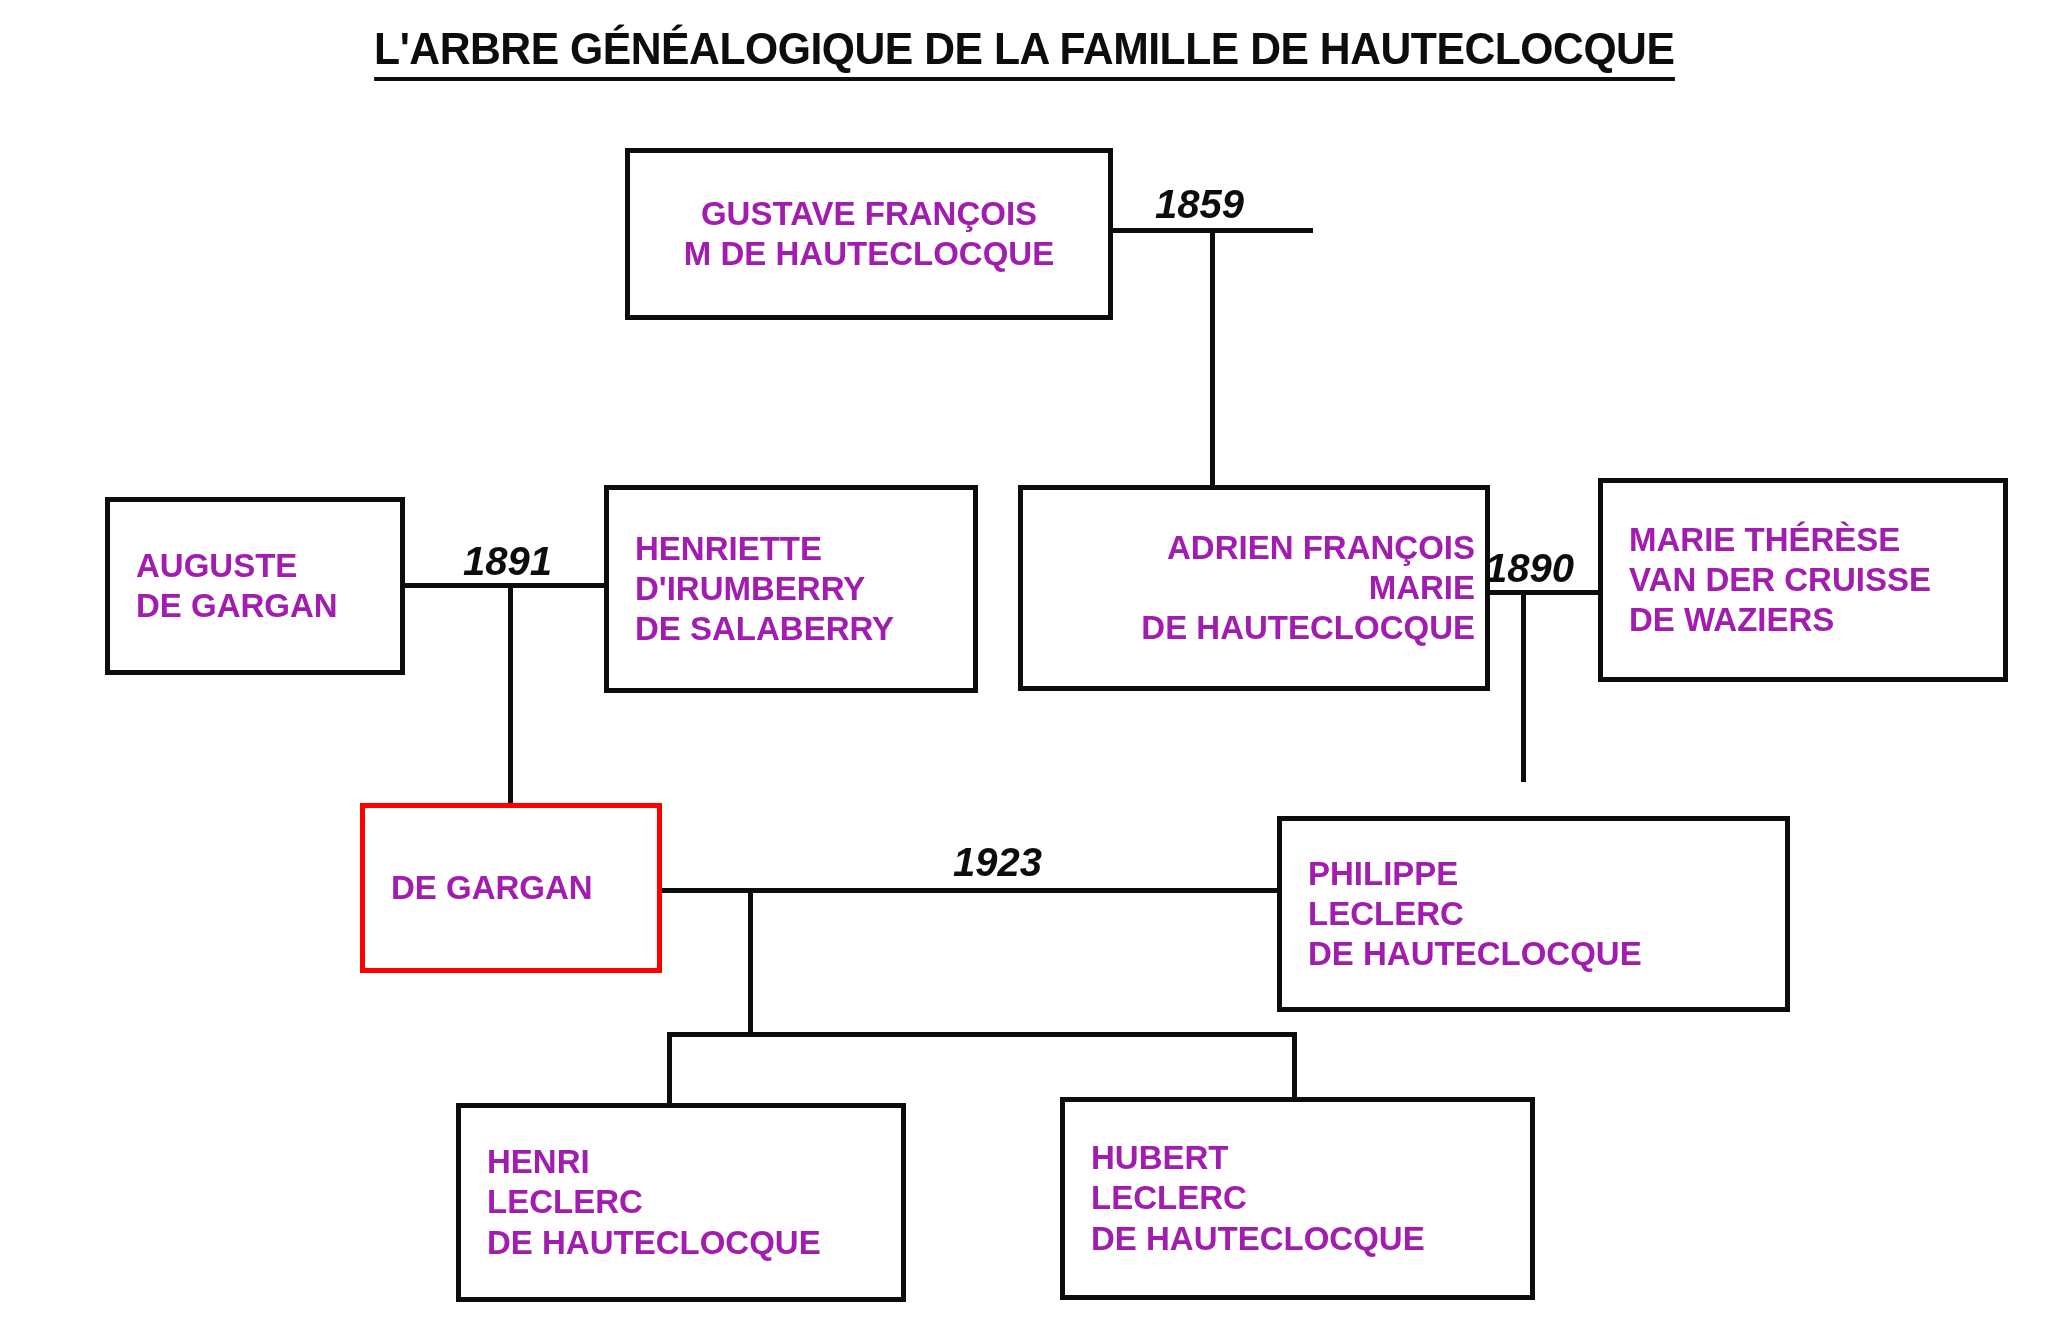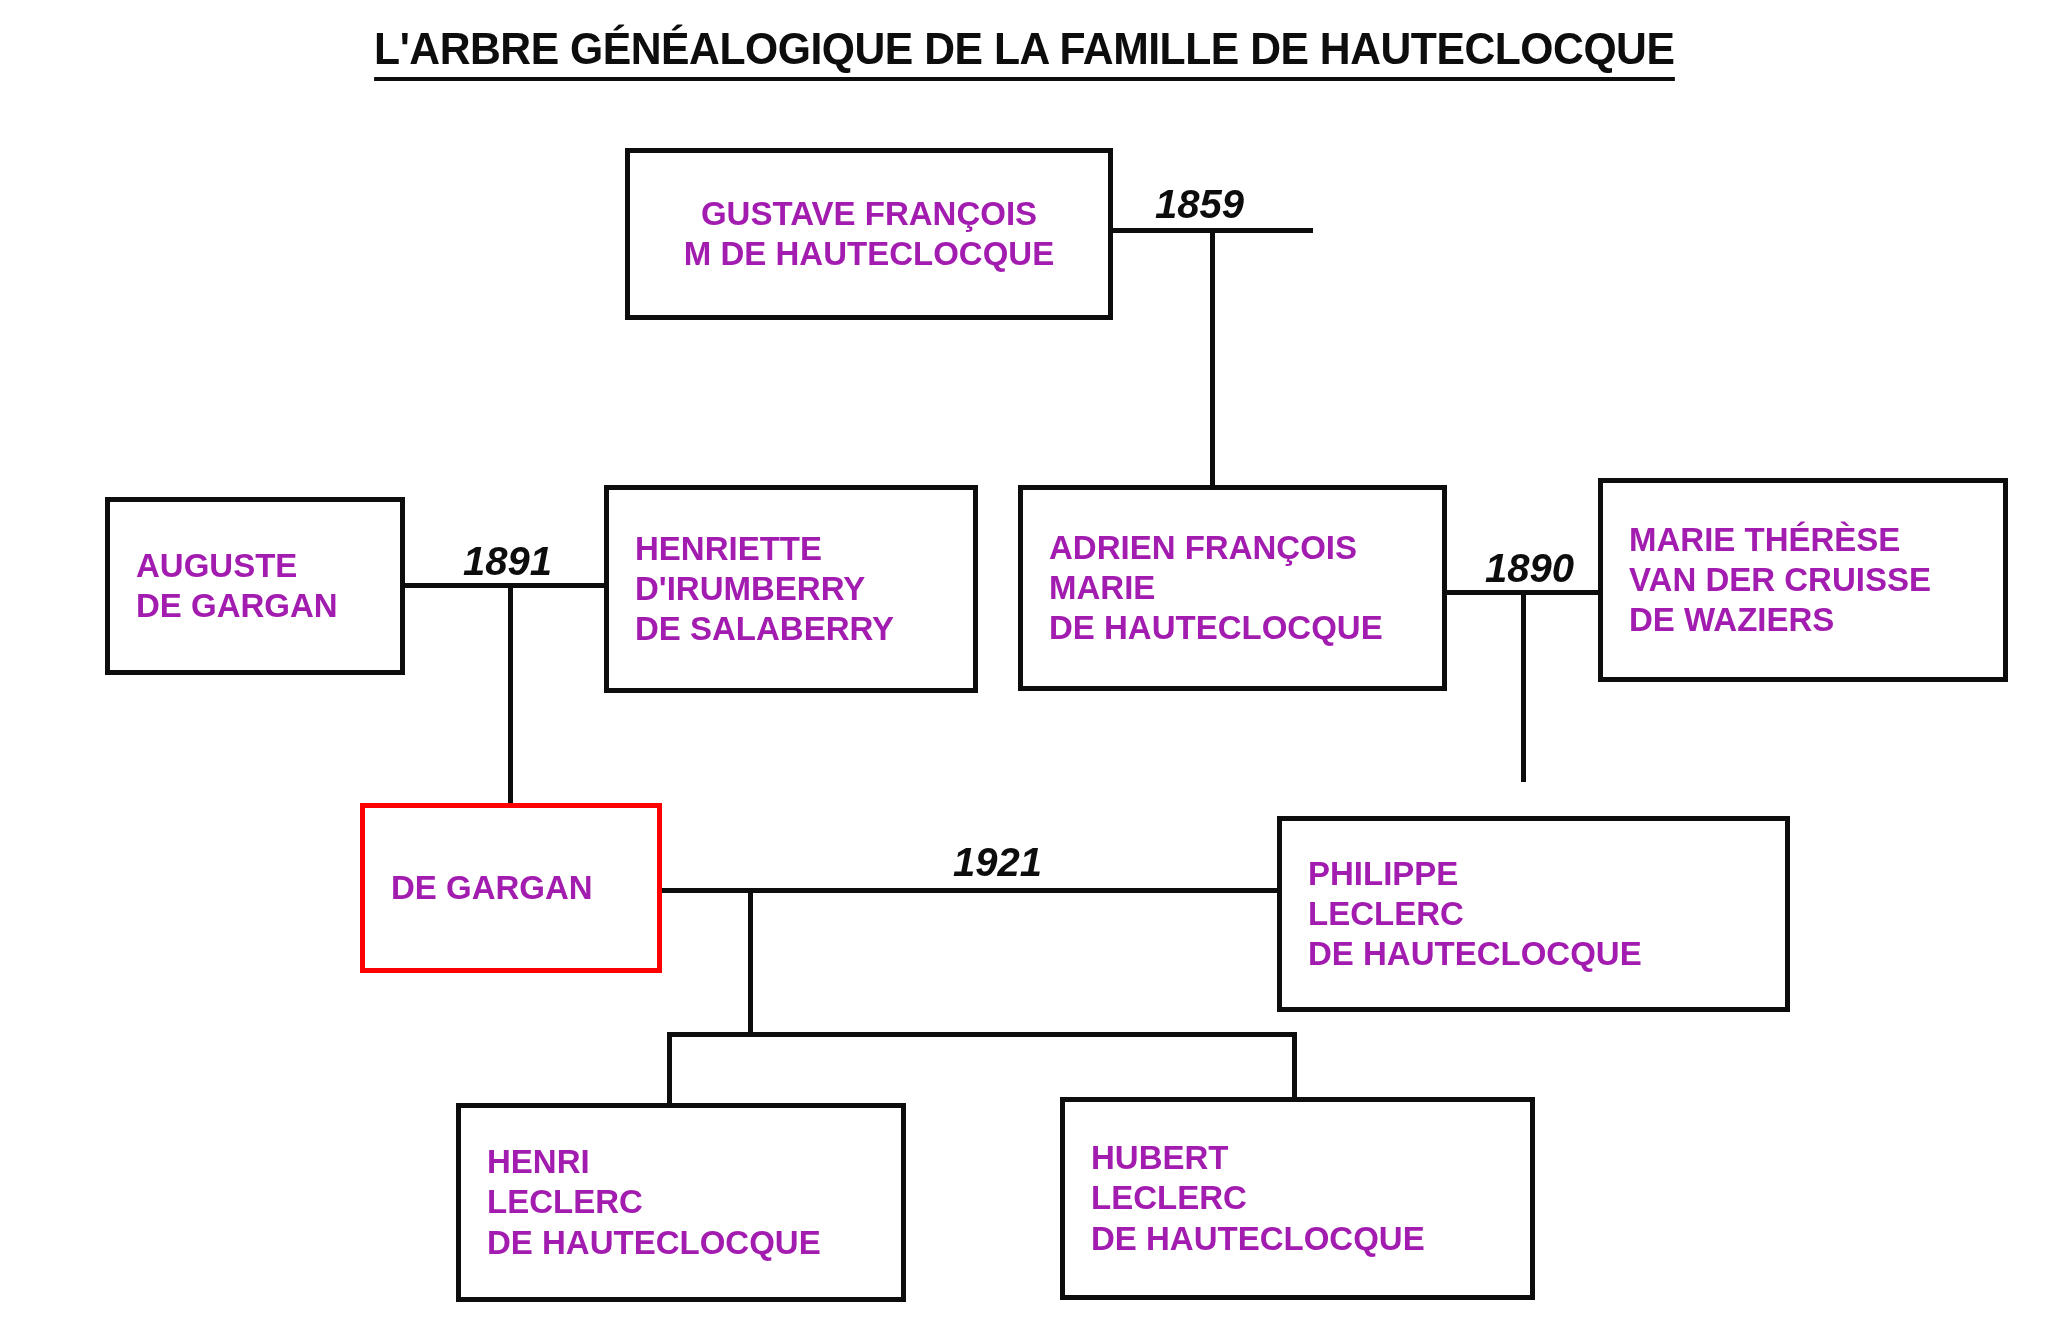--- a/index.html
+++ b/index.html
@@ -115,40 +115,40 @@
   <div class="hline" style="left:658px; top:888px; width:624px;"></div>
   <div class="vline" style="left:748px; top:888px; height:147px;"></div>
 
   <div class="hline" style="left:667px; top:1032px; width:630px;"></div>
   <div class="vline" style="left:667px; top:1032px; height:73px;"></div>
   <div class="vline" style="left:1292px; top:1032px; height:67px;"></div>
 
   <div class="year" style="left:1155px; top:182px;">1859</div>
   <div class="year" style="left:463px; top:539px;">1891</div>
   <div class="year" style="left:1485px; top:546px;">1890</div>
-  <div class="year" style="left:953px; top:840px;">1921</div>
+  <div class="year" style="left:953px; top:840px;">1923</div>
 
   <div class="person centered" style="left:625px; top:148px; width:488px; height:172px;">
     <div class="line">GUSTAVE FRANÇOIS</div>
     <div class="line">M DE HAUTECLOCQUE</div>
   </div>
 
 
   <div class="person" style="left:93px; top:497px; width:300px; height:178px;margin-left:12px;">
     <div class="line">AUGUSTE</div>
     <div class="line">DE GARGAN</div>
   </div>
 
   <div class="person" style="left:604px; top:485px; width:374px; height:208px;">
     <div class="line">HENRIETTE</div>
     <div class="line">D'IRUMBERRY</div>
     <div class="line">DE SALABERRY</div>
   </div>
 
-  <div class="person" style="left:1018px; top:485px; width:429px; height:206px;">
+  <div class="person" style="left:1018px; top:485px; width:472px; height:206px;align-items:flex-end;">
     <div class="line">ADRIEN FRANÇOIS</div>
     <div class="line">MARIE</div>
     <div class="line">DE HAUTECLOCQUE</div>
   </div>
 
   <div class="person" style="left:1598px; top:478px; width:410px; height:204px;">
     <div class="line">MARIE THÉRÈSE</div>
     <div class="line">VAN DER CRUISSE</div>
     <div class="line">DE WAZIERS</div>
   </div>

